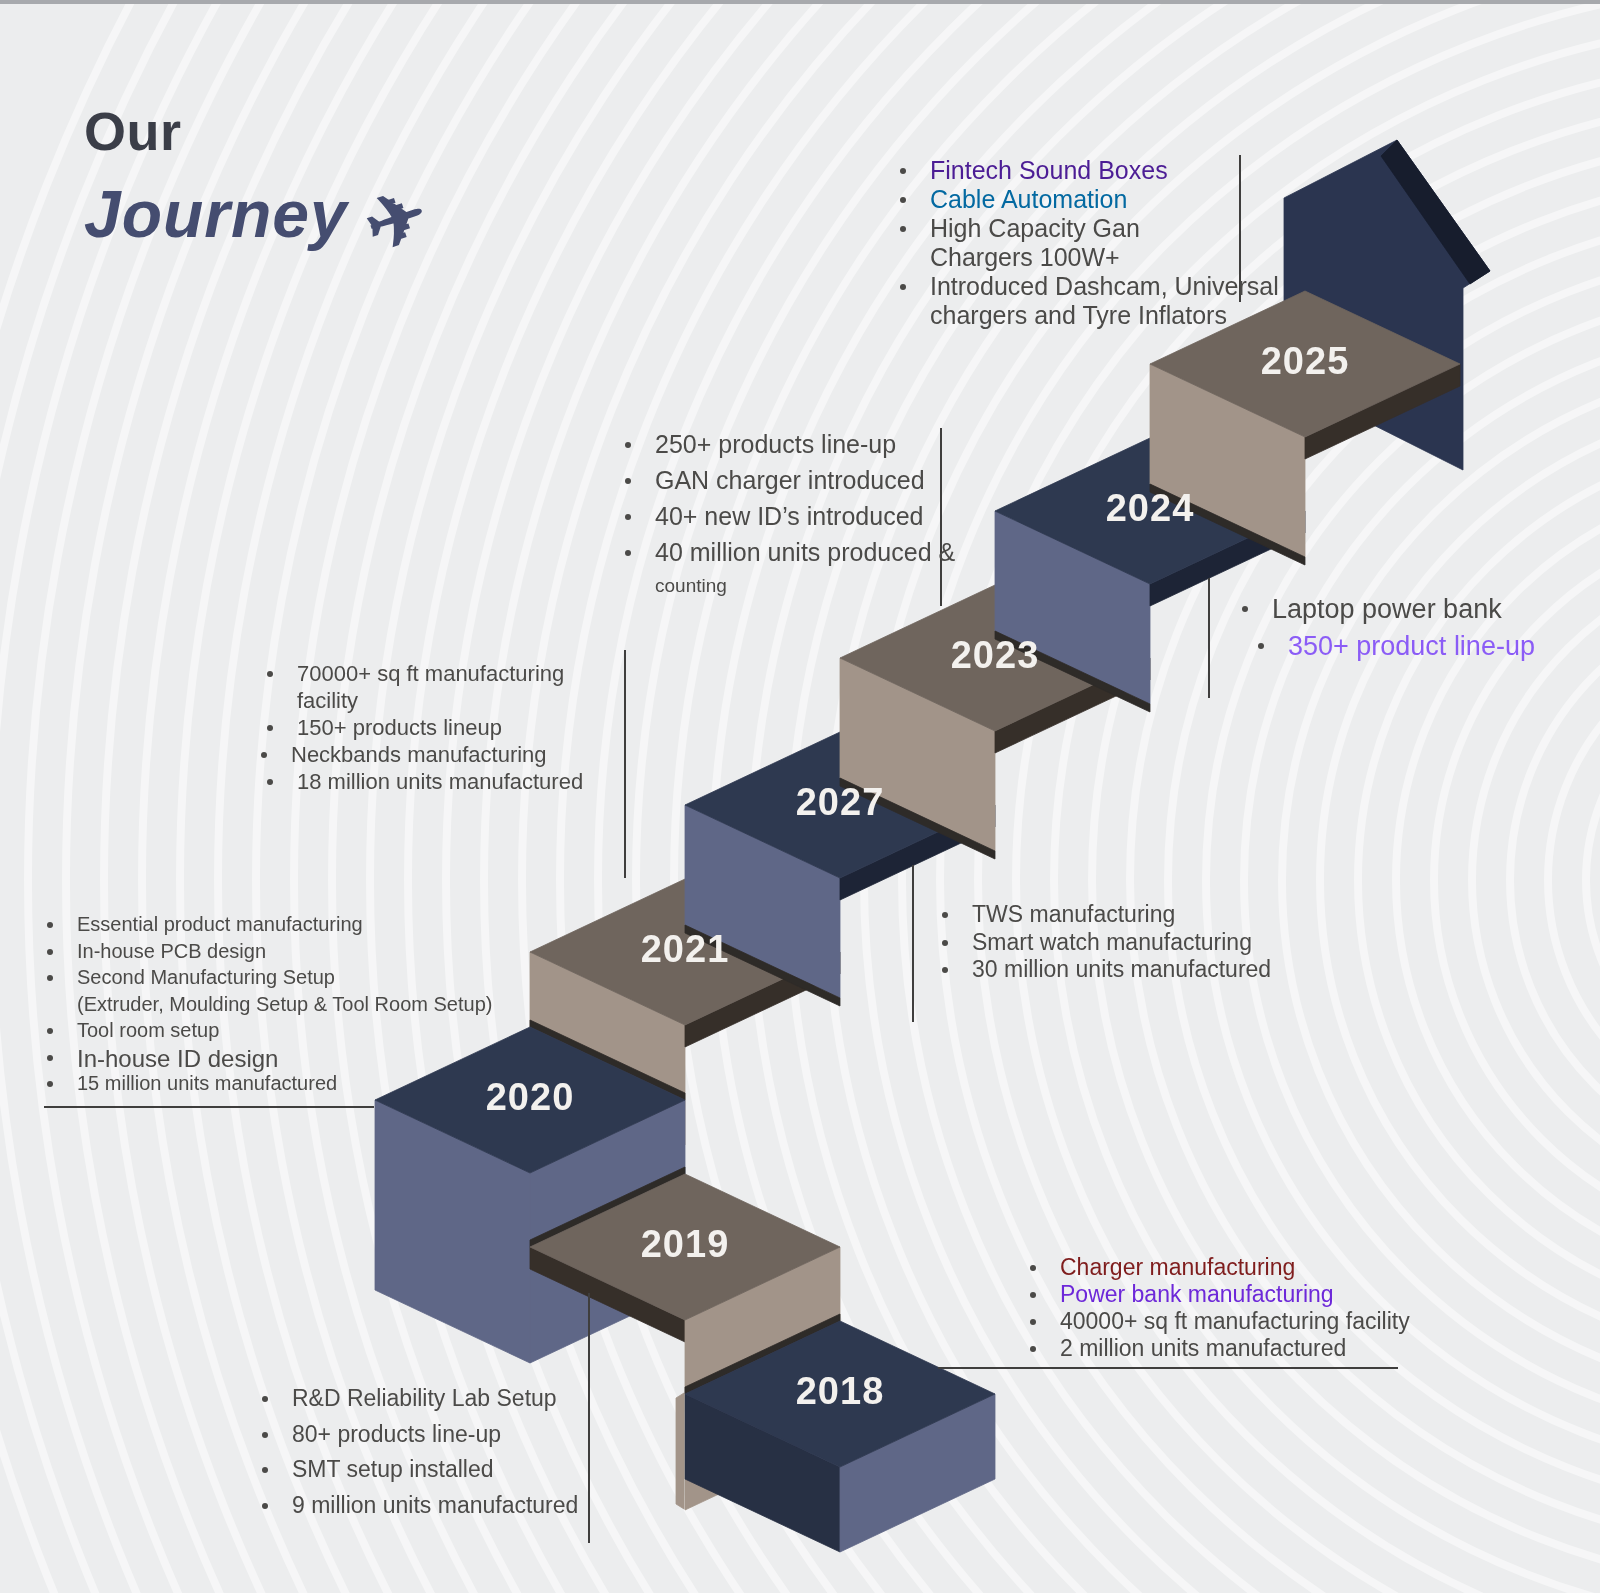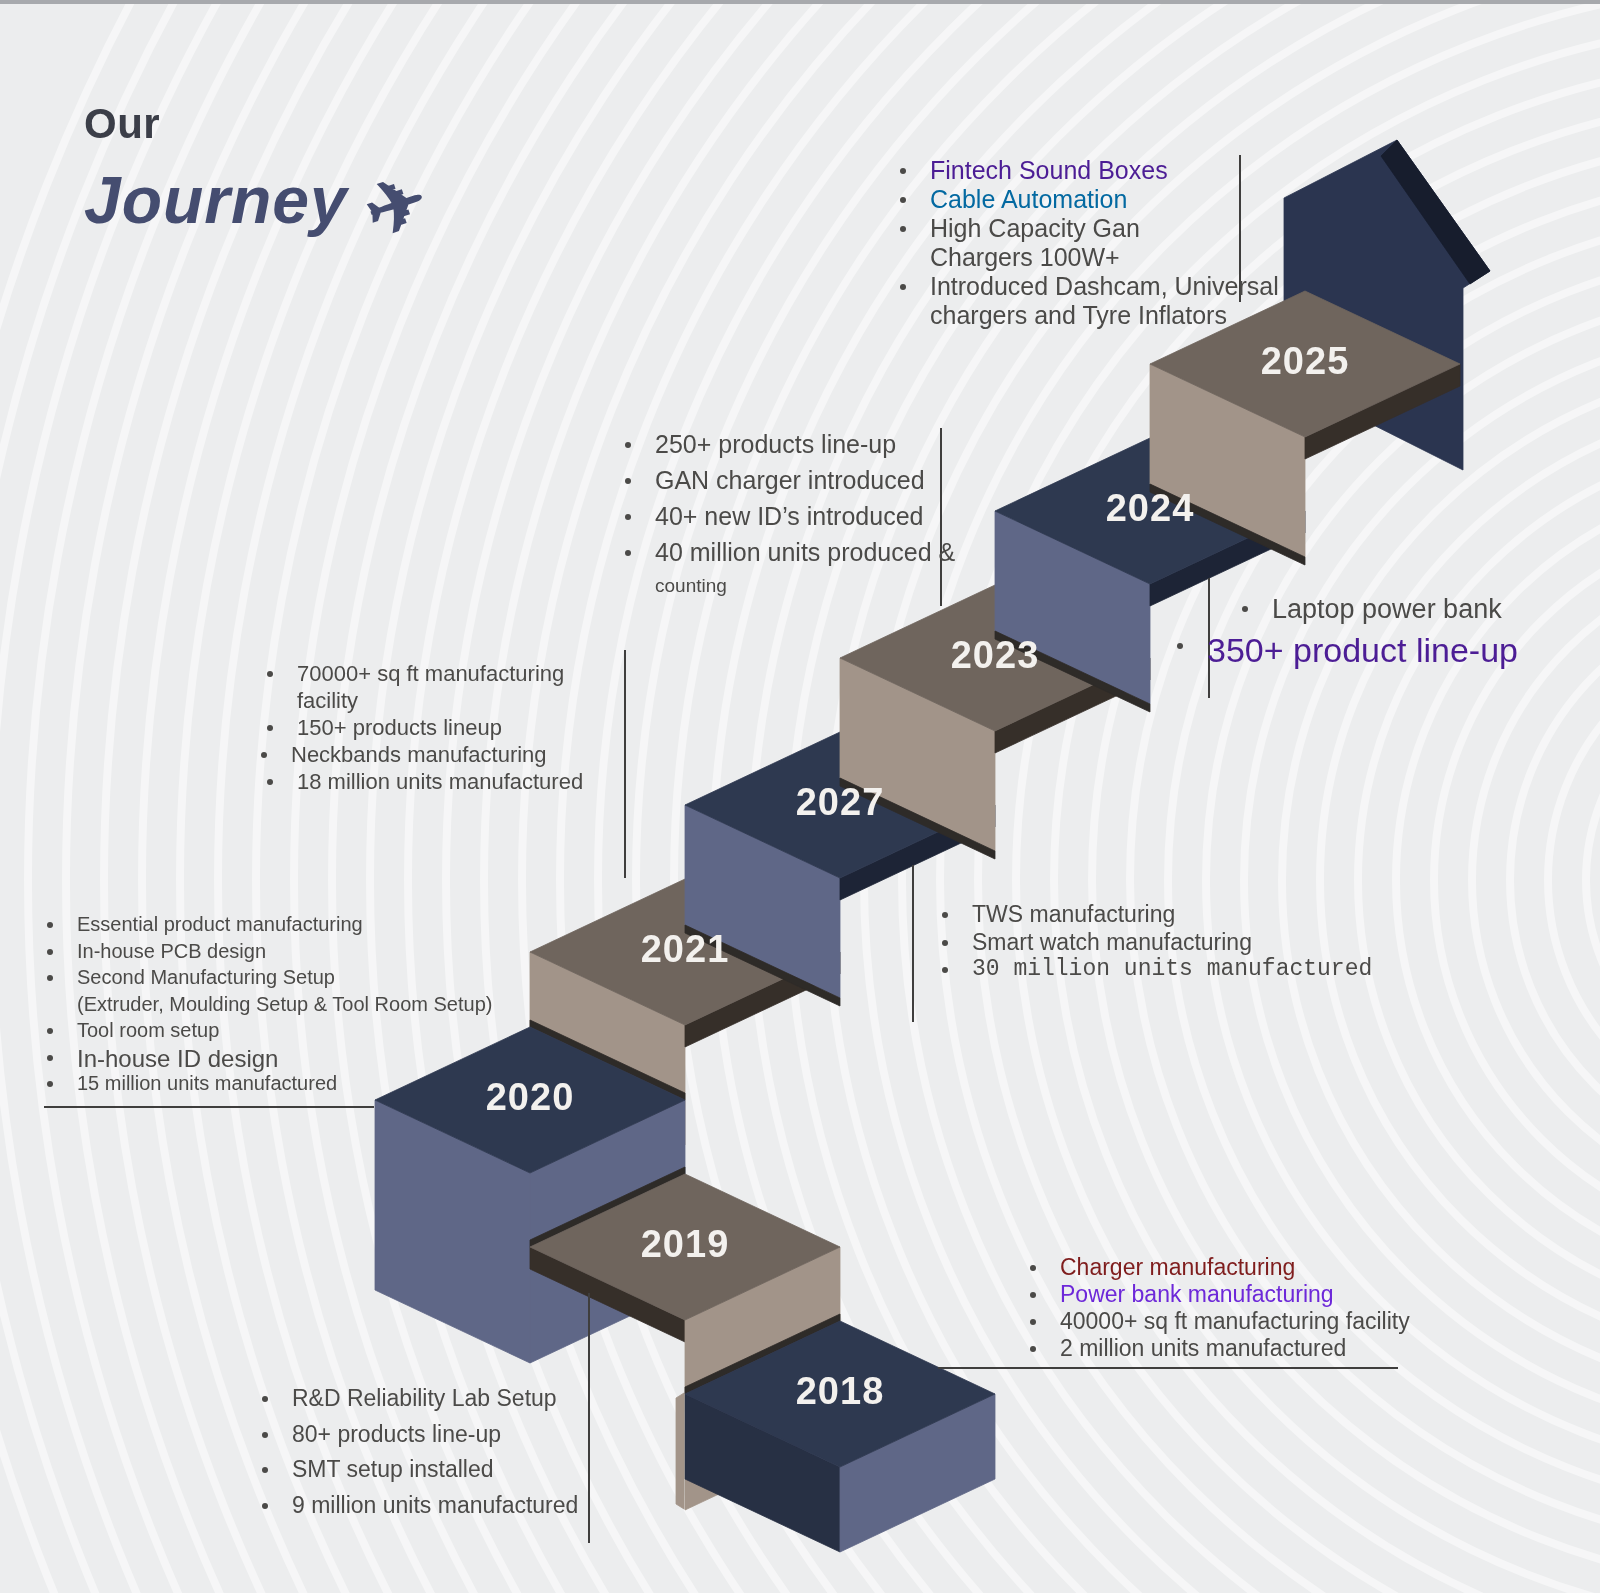--- a/index.html
+++ b/index.html
@@ -4,21 +4,21 @@
 <style>
   html,body{margin:0;padding:0;}
   body{
     width:1600px;height:1593px;position:relative;overflow:hidden;
     background:#ecedee;
     font-family:"Liberation Sans",sans-serif;
   }
   #bg-svg{position:absolute;left:0;top:0;z-index:0;}
   #top-border{position:absolute;left:0;top:0;width:1600px;height:4px;z-index:5;}
   #title-block{position:absolute;left:84px;top:100px;z-index:4;}
-  #title-pre{font-size:42px;font-weight:600;letter-spacing:.5px;}
+  #title-pre{font-size:54px;font-weight:600;letter-spacing:.5px;}
   #title-main{font-size:66px;font-weight:700;font-style:italic;letter-spacing:1px;margin-top:14px;}
   #plane{display:inline-block;font-size:72px;font-style:normal;transform:rotate(-18deg);margin-left:18px;vertical-align:-8px;}
   .year{position:absolute;transform:translate(-50%,-50%);font-weight:700;font-size:38px;letter-spacing:1px;z-index:3;}
   .m-line{position:absolute;white-space:nowrap;z-index:3;line-height:1;}
   .m-line .dot{position:absolute;width:6px;height:6px;border-radius:50%;left:-30px;}
   #lists,#labels{position:absolute;left:0;top:0;z-index:3;}
 </style>
 </head>
 <body>
 
@@ -148,27 +148,27 @@
     <div class="m-line" style="left: 77px; top: 1020px; font-size: 20px; color: rgb(75, 74, 72);">Tool room setup<span class="dot" style="background: rgb(75, 74, 72); top: 8px;"></span></div>
     <div class="m-line" style="left: 77px; top: 1047px; font-size: 24px; color: rgb(75, 74, 72);">In-house ID design<span class="dot" style="background: rgb(75, 74, 72); top: 8px;"></span></div>
     <div class="m-line" style="left: 77px; top: 1073px; font-size: 20px; color: rgb(75, 74, 72);">15 million units manufactured<span class="dot" style="background: rgb(75, 74, 72); top: 8px;"></span></div>
     <div class="m-line" style="left: 297px; top: 663px; font-size: 22px; color: rgb(75, 74, 72);">70000+ sq ft manufacturing<span class="dot" style="background: rgb(75, 74, 72); top: 8px;"></span></div>
     <div class="m-line" style="left: 297px; top: 690px; font-size: 22px; color: rgb(75, 74, 72);">facility</div>
     <div class="m-line" style="left: 297px; top: 717px; font-size: 22px; color: rgb(75, 74, 72);">150+ products lineup<span class="dot" style="background: rgb(75, 74, 72); top: 8px;"></span></div>
     <div class="m-line" style="left: 291px; top: 744px; font-size: 22px; color: rgb(75, 74, 72);">Neckbands manufacturing<span class="dot" style="background: rgb(75, 74, 72); top: 8px;"></span></div>
     <div class="m-line" style="left: 297px; top: 771px; font-size: 22px; color: rgb(75, 74, 72);">18 million units manufactured<span class="dot" style="background: rgb(75, 74, 72); top: 8px;"></span></div>
     <div class="m-line" style="left: 972px; top: 903px; font-size: 23px; color: rgb(75, 74, 72);">TWS manufacturing<span class="dot" style="background: rgb(75, 74, 72); top: 9px;"></span></div>
     <div class="m-line" style="left: 972px; top: 931px; font-size: 23px; color: rgb(75, 74, 72);">Smart watch manufacturing<span class="dot" style="background: rgb(75, 74, 72); top: 9px;"></span></div>
-    <div class="m-line" style="left: 972px; top: 958px; font-size: 23px; color: rgb(75, 74, 72); font-family: Liberation Mono, monospace;">30 million units manufactured<span class="dot" style="background: rgb(75, 74, 72); top: 9px;"></span></div>
+    <div class="m-line" style="left: 972px; top: 958px; font-size: 23px; color: rgb(75, 74, 72);">30 million units manufactured<span class="dot" style="background: rgb(75, 74, 72); top: 9px;"></span></div>
     <div class="m-line" style="left: 655px; top: 432px; font-size: 25px; color: rgb(75, 74, 72);">250+ products line-up<span class="dot" style="background: rgb(75, 74, 72); top: 10px;"></span></div>
     <div class="m-line" style="left: 655px; top: 468px; font-size: 25px; color: rgb(75, 74, 72);">GAN charger introduced<span class="dot" style="background: rgb(75, 74, 72); top: 10px;"></span></div>
     <div class="m-line" style="left: 655px; top: 504px; font-size: 25px; color: rgb(75, 74, 72);">40+ new ID’s introduced<span class="dot" style="background: rgb(75, 74, 72); top: 10px;"></span></div>
     <div class="m-line" style="left: 655px; top: 540px; font-size: 25px; color: rgb(75, 74, 72);">40 million units produced &amp;<span class="dot" style="background: rgb(75, 74, 72); top: 10px;"></span></div>
     <div class="m-line" style="left: 655px; top: 576px; font-size: 19px; color: rgb(75, 74, 72);">counting</div>
     <div class="m-line" style="left: 1272px; top: 596px; font-size: 27px; color: rgb(75, 74, 72);">Laptop power bank<span class="dot" style="background: rgb(75, 74, 72); top: 10px;"></span></div>
-    <div class="m-line" style="left: 1207px; top: 633px; font-size: 34px; color: #4c1d95;">350+ product line-up<span class="dot" style="background: rgb(75, 74, 72); top: 10px;"></span></div>
+    <div class="m-line" style="left: 1288px; top: 633px; font-size: 27px; color: #8b5cf6;">350+ product line-up<span class="dot" style="background: rgb(75, 74, 72); top: 10px;"></span></div>
     <div class="m-line" style="left: 930px; top: 158px; font-size: 25px; color: #4c1d95;">Fintech Sound Boxes<span class="dot" style="background: rgb(75, 74, 72); top: 10px;"></span></div>
     <div class="m-line" style="left: 930px; top: 187px; font-size: 25px; color: #0369a1;">Cable Automation<span class="dot" style="background: rgb(75, 74, 72); top: 10px;"></span></div>
     <div class="m-line" style="left: 930px; top: 216px; font-size: 25px; color: rgb(75, 74, 72);">High Capacity Gan<span class="dot" style="background: rgb(75, 74, 72); top: 10px;"></span></div>
     <div class="m-line" style="left: 930px; top: 245px; font-size: 25px; color: rgb(75, 74, 72);">Chargers 100W+</div>
     <div class="m-line" style="left: 930px; top: 274px; font-size: 25px; color: rgb(75, 74, 72);">Introduced Dashcam, Universal<span class="dot" style="background: rgb(75, 74, 72); top: 10px;"></span></div>
     <div class="m-line" style="left: 930px; top: 303px; font-size: 25px; color: rgb(75, 74, 72);">chargers and Tyre Inflators</div>
   </div>
 
 </body></html>

